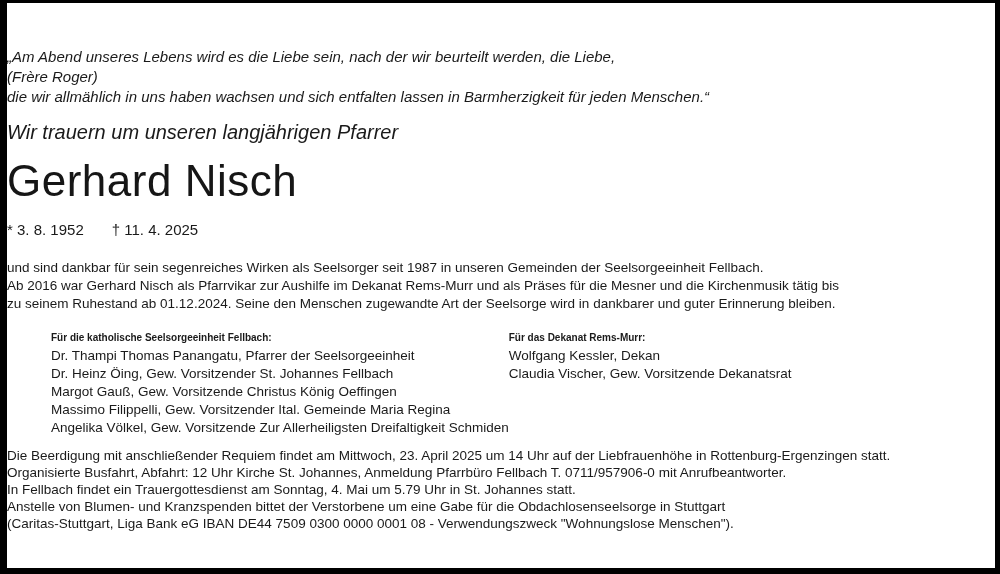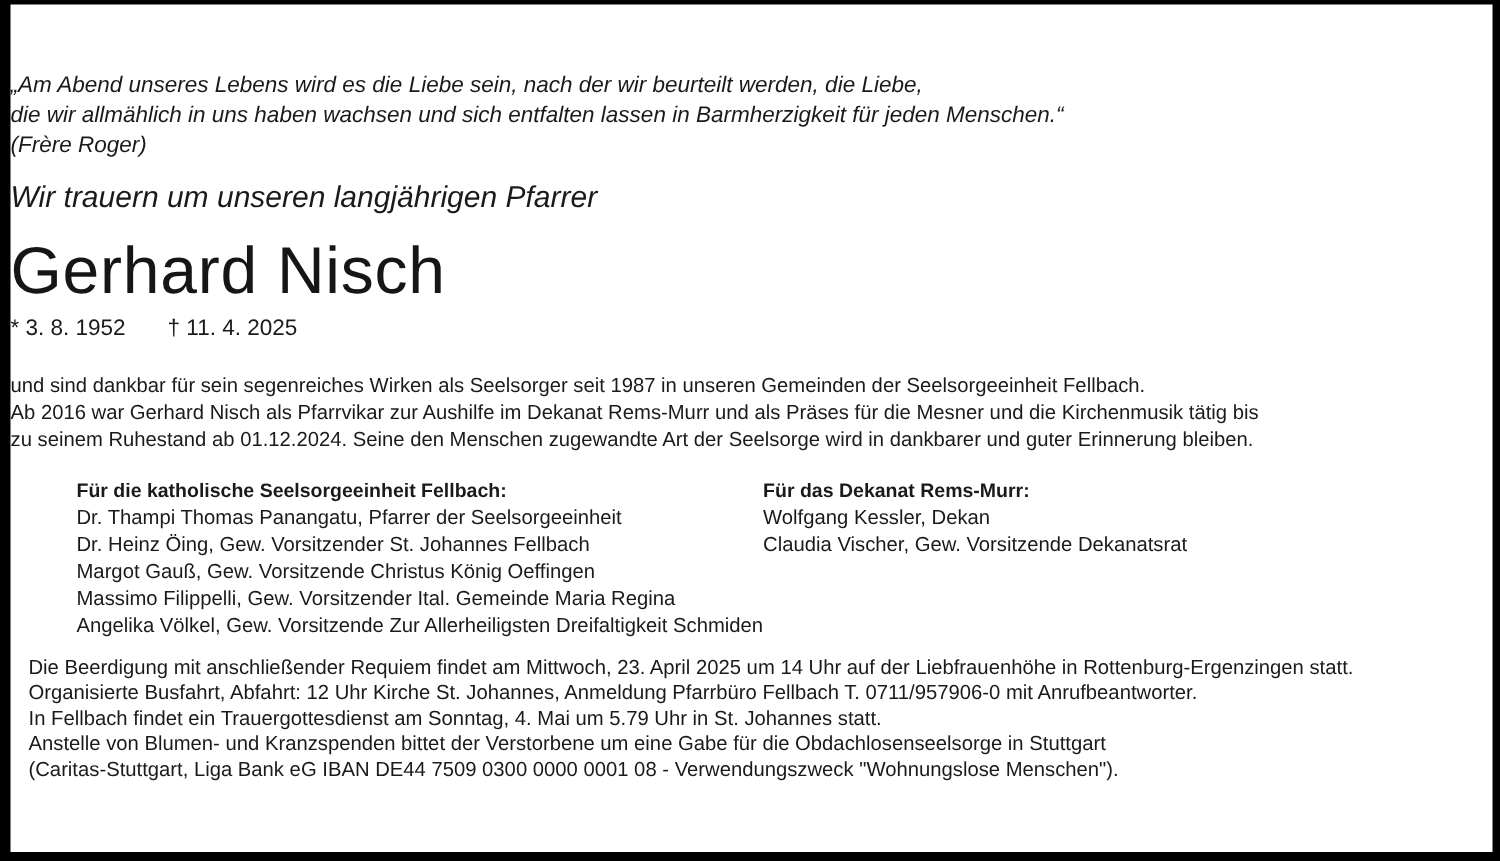--- a/index.html
+++ b/index.html
@@ -33,59 +33,58 @@
   }
   .name {
     margin: 14px 0 0 0;
     font-size: 44px;
     font-weight: 400;
     line-height: 52px;
     letter-spacing: 0.5px;
     color: #161616;
   }
   .dates {
-    margin-top: 3px;
+    margin-top: 14px;
     font-size: 15px;
     line-height: 18px;
   }
   .dates span + span { margin-left: 28px; }
   .tribute {
     margin-top: 20px;
     font-size: 13.5px;
     line-height: 18px;
   }
   .columns {
     display: flex;
     margin-top: 16px;
     padding: 0 44px;
     font-size: 13.5px;
     line-height: 18px;
   }
   .col { flex: 1 1 50%; }
   .col-title {
     font-weight: bold;
-    font-size: 13px;
+    font-size: 10px;
     line-height: 18px;
   }
   .funeral {
     margin-top: 10px;
     font-size: 13.5px;
     line-height: 17px;
-    margin-left: 12px;
   }
 </style>
 </head>
 <body>
 
 <div class="sheet">
 
   <div class="quote">
     <div class="line">„Am Abend unseres Lebens wird es die Liebe sein, nach der wir beurteilt werden, die Liebe,</div>
+    <div class="line attr">(Frère Roger)</div>
     <div class="line">die wir allmählich in uns haben wachsen und sich entfalten lassen in Barmherzigkeit für jeden Menschen.“</div>
-    <div class="line attr">(Frère Roger)</div>
   </div>
 
   <div class="intro line">Wir trauern um unseren langjährigen Pfarrer</div>
 
   <h1 class="name line">Gerhard Nisch</h1>
 
   <div class="dates line">
     <span>* 3. 8. 1952</span><span>† 11. 4. 2025</span>
   </div>
 

